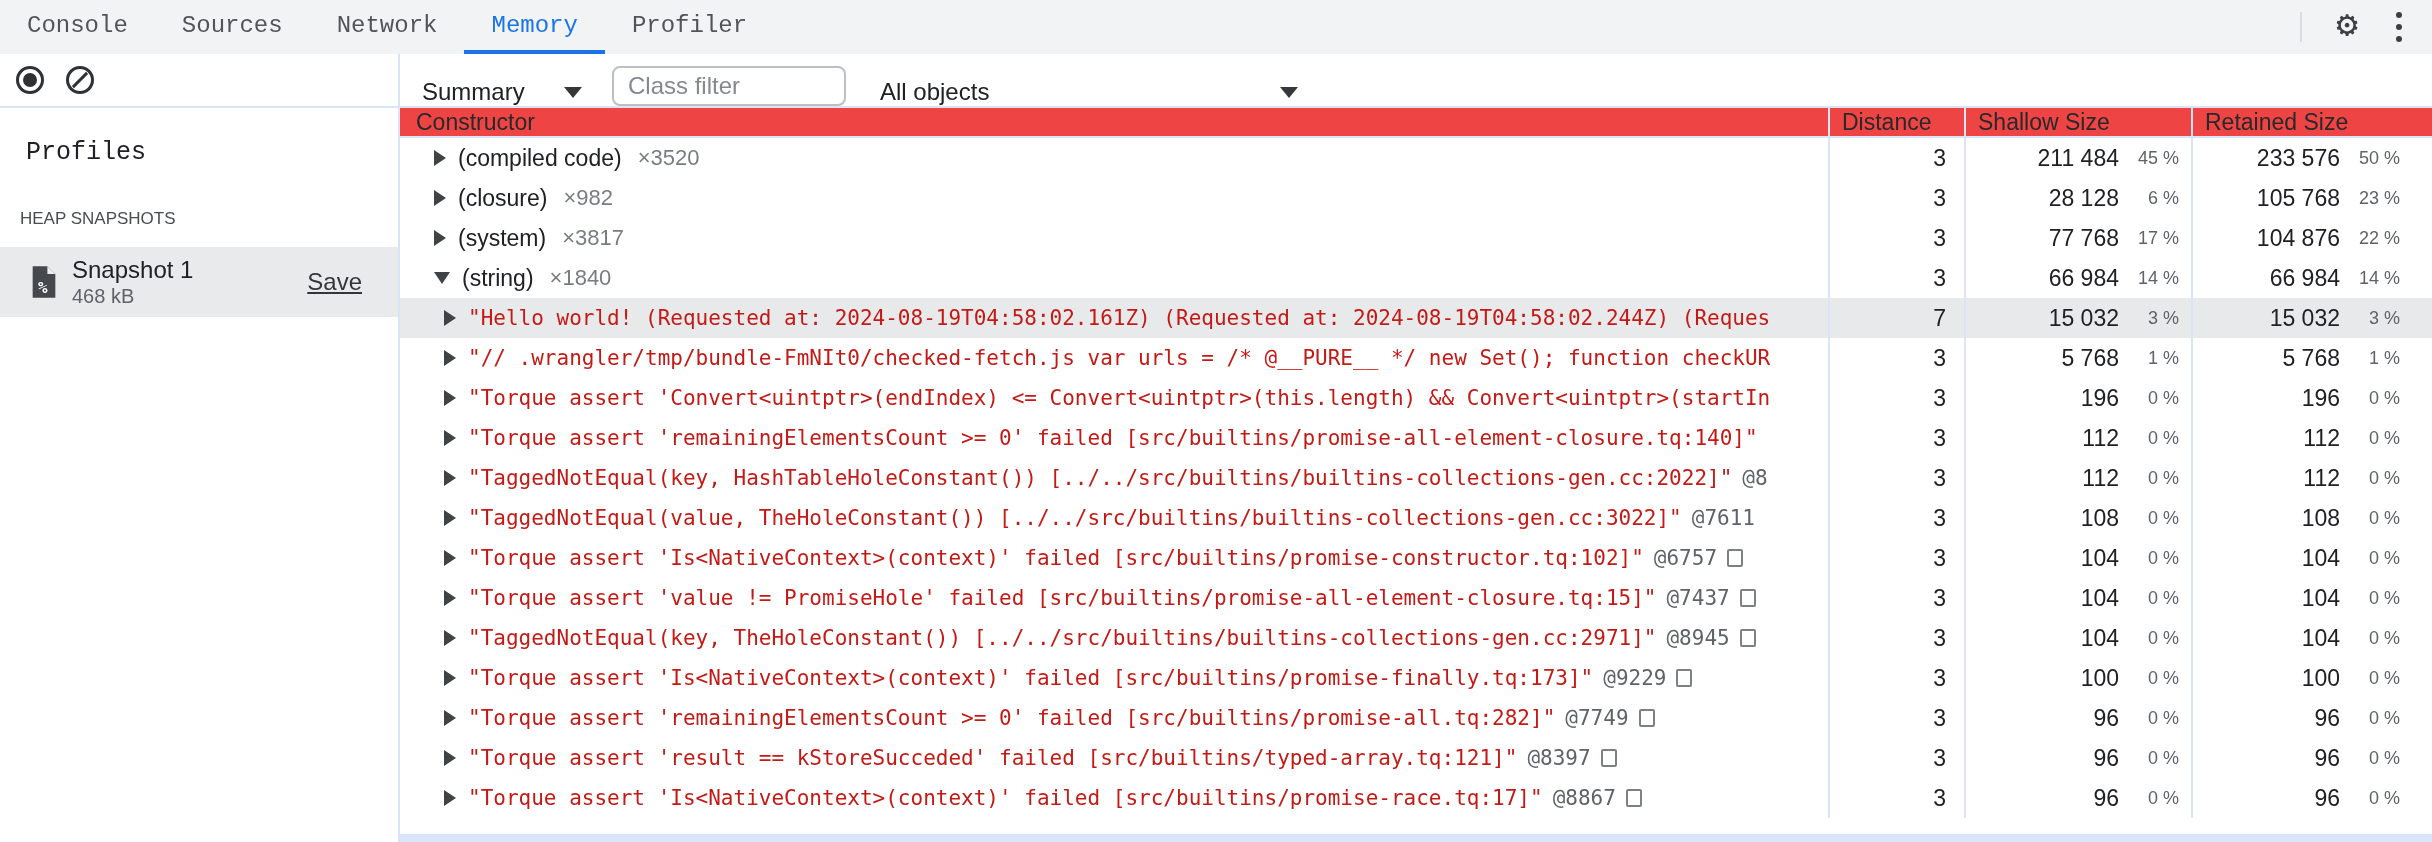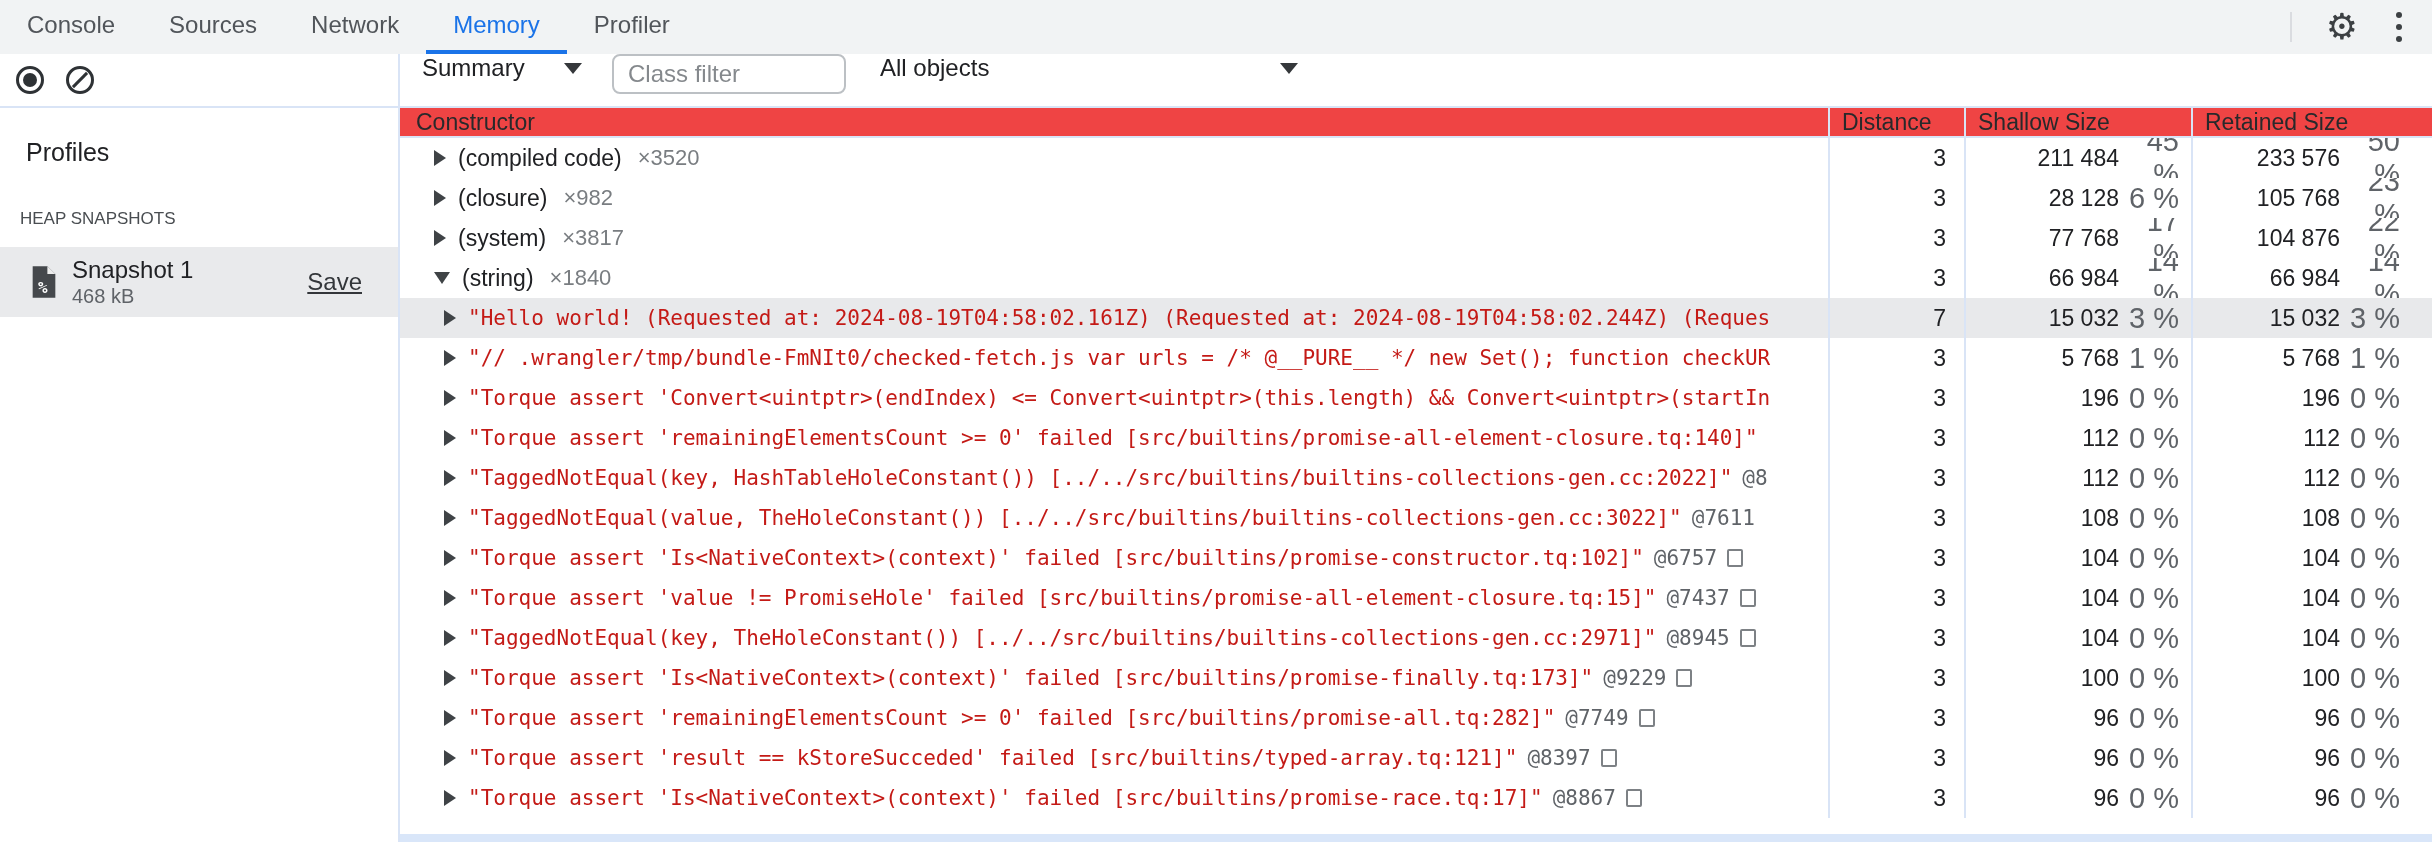--- a/index.html
+++ b/index.html
@@ -1,48 +1,48 @@
 <!DOCTYPE html>
 <html><head>
 <meta charset="utf-8">
 <style>
   * { box-sizing: border-box; margin: 0; padding: 0; }
   html,body { width: 2432px; height: 842px; overflow: hidden; }
   body { font-family: "Liberation Sans", sans-serif; background: #fff; color: #202124; }
 
   
-  .tabbar { height: 54px; background: #f1f3f4; display: flex; align-items: stretch; }
+  .tabbar { height: 54px; background: #f1f3f4; display: flex; align-items: stretch; font-family: Liberation Mono, monospace; }
   .tab { display: flex; align-items: center; padding: 0 27px; font-size: 24px; color: #51555a; cursor: default; border-bottom: 4px solid transparent; }
   .tab.active { color: #1a73e8; border-bottom-color: #1a73e8; }
   .tabbar-spacer { flex: 1; }
   .tabbar-right { display: flex; align-items: center; gap: 34px; padding-right: 26px; }
   .vdivider { width: 2px; height: 30px; background: #dadce0; }
   .gear { font-size: 36px; color: #3c4043; line-height: 1; }
   .kebab { display: flex; flex-direction: column; gap: 6px; padding: 4px; }
   .kebab i { width: 6px; height: 6px; border-radius: 50%; background: #3c4043; }
 
   
   .toolbar { height: 54px; background: #fff; display: flex; align-items: center; border-bottom: 2px solid #d9e4f6; }
   .toolbar-left { width: 400px; height: 100%; display: flex; align-items: center; gap: 22px; padding-left: 16px; border-right: 2px solid #d9e4f6; }
   .icon-record { width: 28px; height: 28px; border: 3px solid #2e3235; border-radius: 50%; position: relative; }
   .icon-record::after { content: ""; position: absolute; inset: 4px; background: #2e3235; border-radius: 50%; }
   .icon-clear { width: 28px; height: 28px; border: 3px solid #2e3235; border-radius: 50%; position: relative; }
   .icon-clear::after { content: ""; position: absolute; left: 50%; top: 1px; bottom: 1px; width: 3px; background: #2e3235; transform: translateX(-50%) rotate(45deg); }
-  .toolbar-main { flex: 1; height: 100%; display: flex; align-items: flex-start; }
+  .toolbar-main { flex: 1; height: 100%; display: flex; align-items: flex-end; }
   .select { display: flex; align-items: center; font-size: 24px; color: #202124; }
   .summary-select { margin-left: 22px; width: 160px; justify-content: space-between; }
   .objects-select { margin-left: 34px; width: 418px; justify-content: space-between; }
   .dd-arrow { width: 0; height: 0; border-left: 9px solid transparent; border-right: 9px solid transparent; border-top: 11px solid #35383b; }
   .class-filter { margin-left: 30px; width: 234px; height: 40px; border: 2px solid #bcc0c4; border-radius: 8px; font-size: 24px; padding: 15px 14px; color: #202124; font-family: "Liberation Sans", sans-serif; outline: none; }
   .class-filter::placeholder { color: #85898d; }
 
   
   .content { display: flex; height: 734px; }
   .sidebar { width: 400px; border-right: 2px solid #d9e4f6; background: #fff; }
-  .sidebar-title { font-size: 25px; color: #202124; padding: 30px 0 0 26px; }
+  .sidebar-title { font-size: 25px; color: #202124; padding: 30px 0 0 26px; font-family: Liberation Mono, monospace; }
   .sidebar-section { font-size: 17px; color: #494d51; padding: 42px 0 0 20px; }
   .snapshot-item { margin-top: 18px; height: 70px; background: #e9eaec; display: flex; align-items: center; padding: 0 36px 0 30px; }
   .snapshot-icon { flex: 0 0 auto; margin-right: 14px; }
   .snapshot-text { flex: 1; display: flex; flex-direction: column; justify-content: center; }
   .snapshot-name { font-size: 24px; color: #202124; }
   .snapshot-size { font-size: 20px; color: #5f6368; margin-top: 1px; }
   .save-link { font-size: 24px; color: #33363a; text-decoration: underline; }
 
   
   .main { flex: 1; position: relative; background: #fff; overflow: hidden; }
@@ -62,21 +62,21 @@
   .arrow.right { border-top: 8px solid transparent; border-bottom: 8px solid transparent; border-left: 12px solid #3f4346; }
   .arrow.down { border-left: 8px solid transparent; border-right: 8px solid transparent; border-top: 12px solid #3f4346; }
   .cname { font-size: 23px; color: #202124; }
   .count { font-size: 22px; color: #797d81; margin-left: 16px; }
   .stext { font-family: "DejaVu Sans Mono", monospace; font-size: 21px; color: #c41a16; }
   .ref { font-family: "DejaVu Sans Mono", monospace; font-size: 21px; color: #5f6368; margin-left: 10px; }
   .boxicon { flex: 0 0 auto; width: 16px; height: 18px; border: 2px solid #7d8185; border-radius: 2px; margin-left: 10px; }
   .c-distance { justify-content: flex-end; padding-right: 18px; font-size: 23px; color: #202124; }
   .c-size { padding-right: 12px; }
   .c-size .num { flex: 1; text-align: right; font-size: 23px; color: #202124; }
-  .c-size .pct { width: 60px; text-align: right; font-size: 29px; color: #5f6368; }
+  .c-size .pct { width: 60px; text-align: right; font-size: 18px; color: #5f6368; }
   .c-size.c-retained { padding-right: 30px; }
   .bottom-strip { position: absolute; left: 0; right: 0; bottom: 0; height: 8px; background: #d9e6f9; }
 </style>
 </head>
 <body>
 
 <div class="tabbar">
   <div class="tab">Console</div>
   <div class="tab">Sources</div>
   <div class="tab">Network</div>

